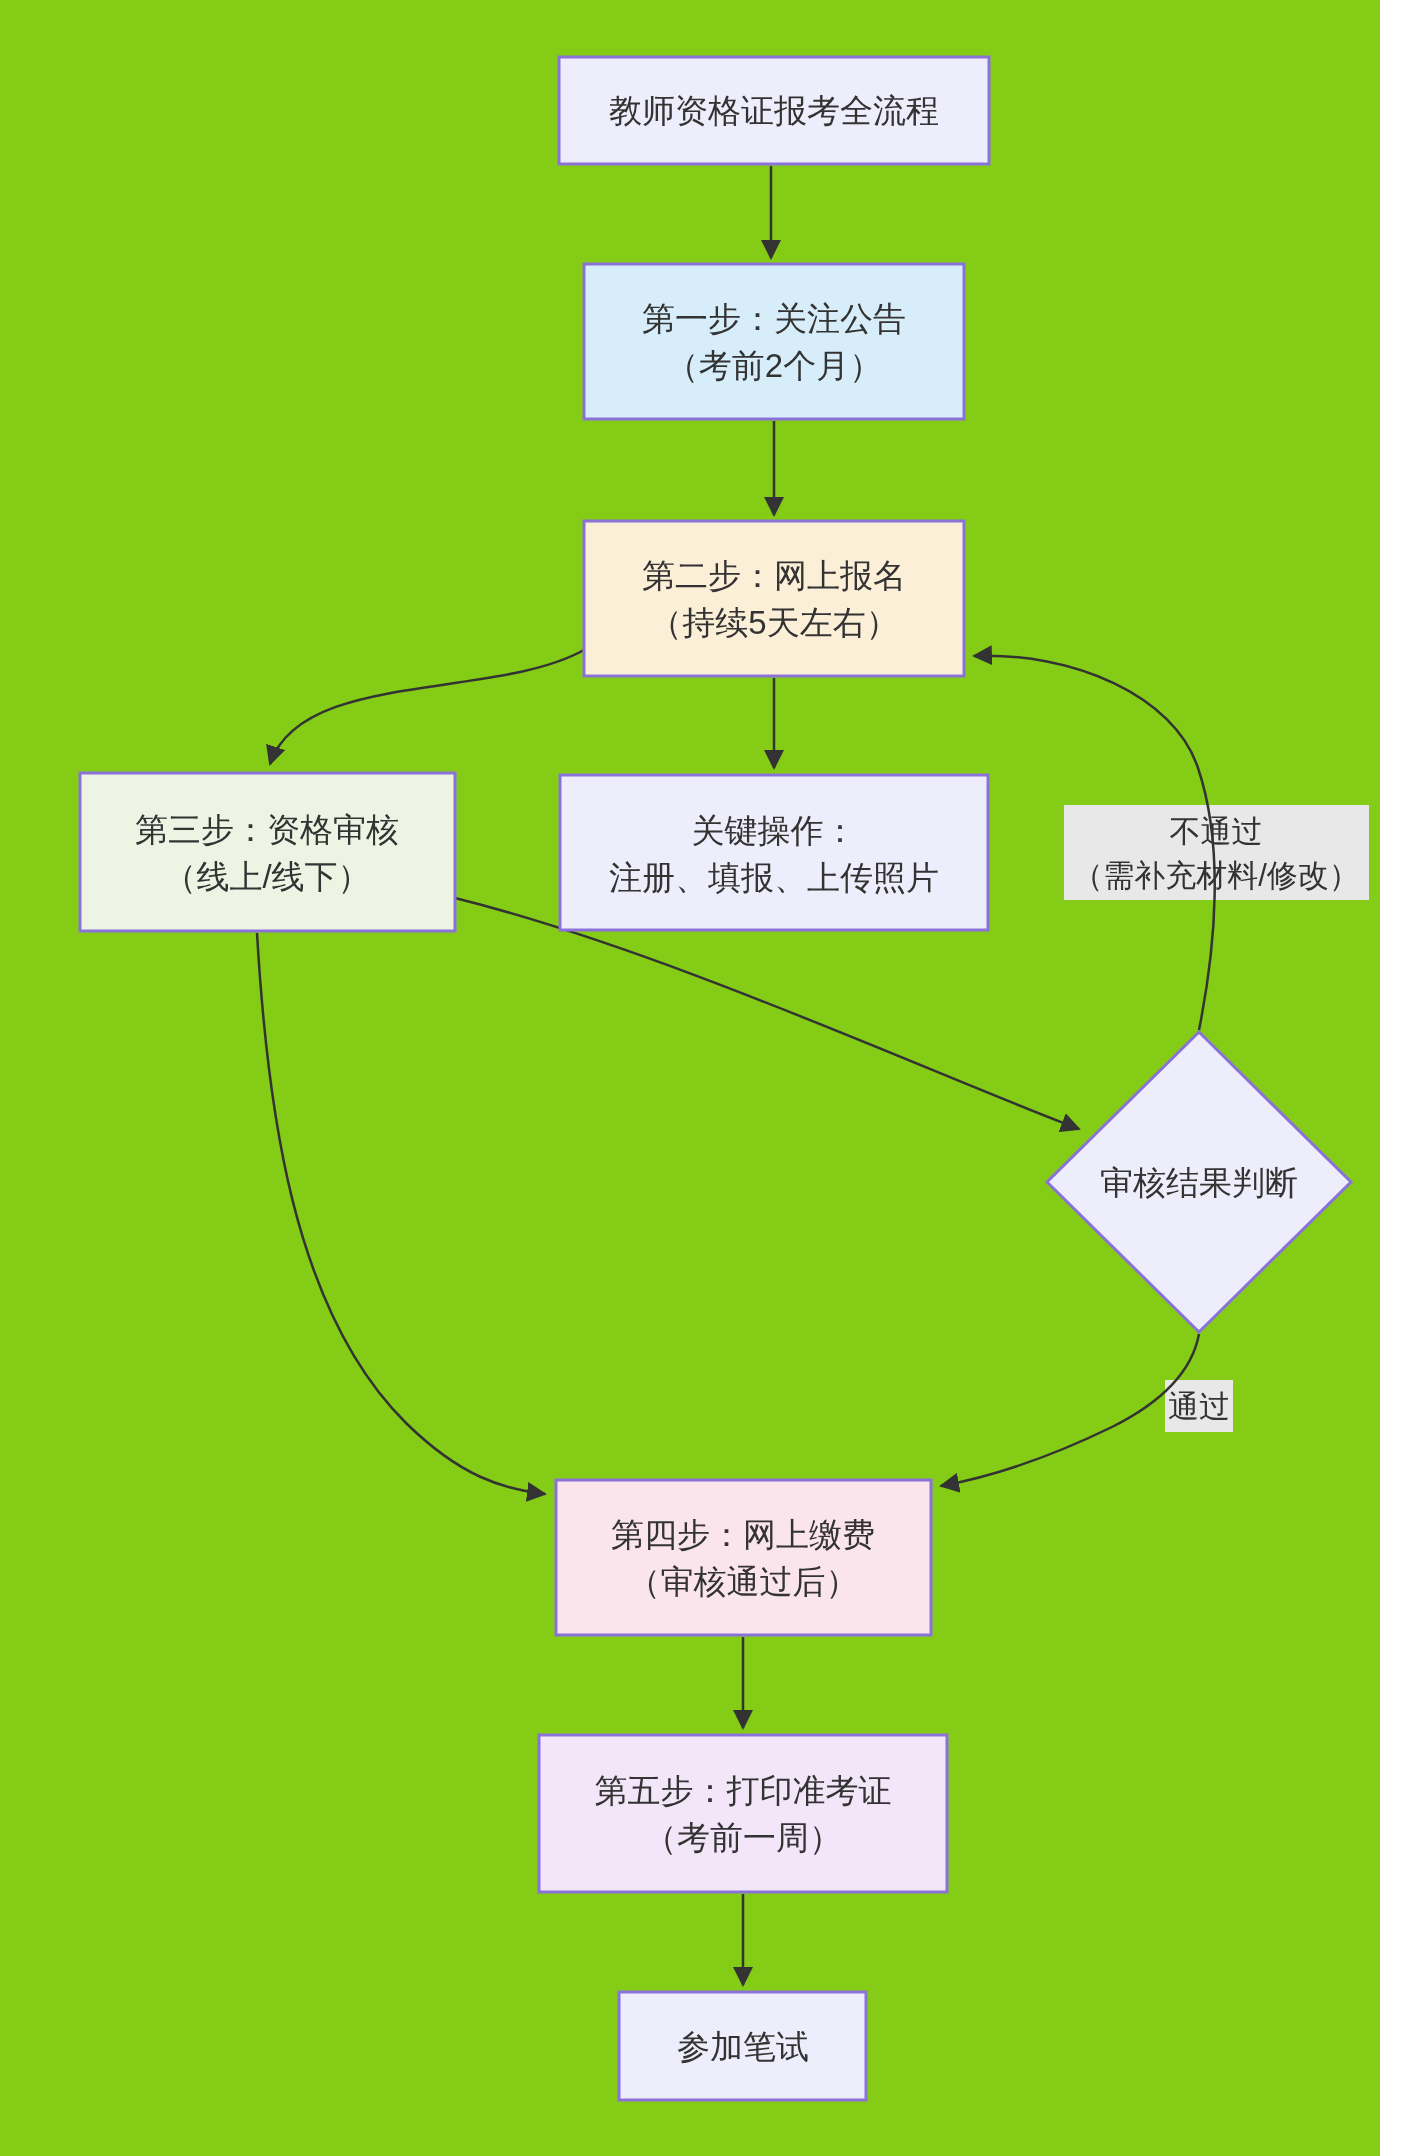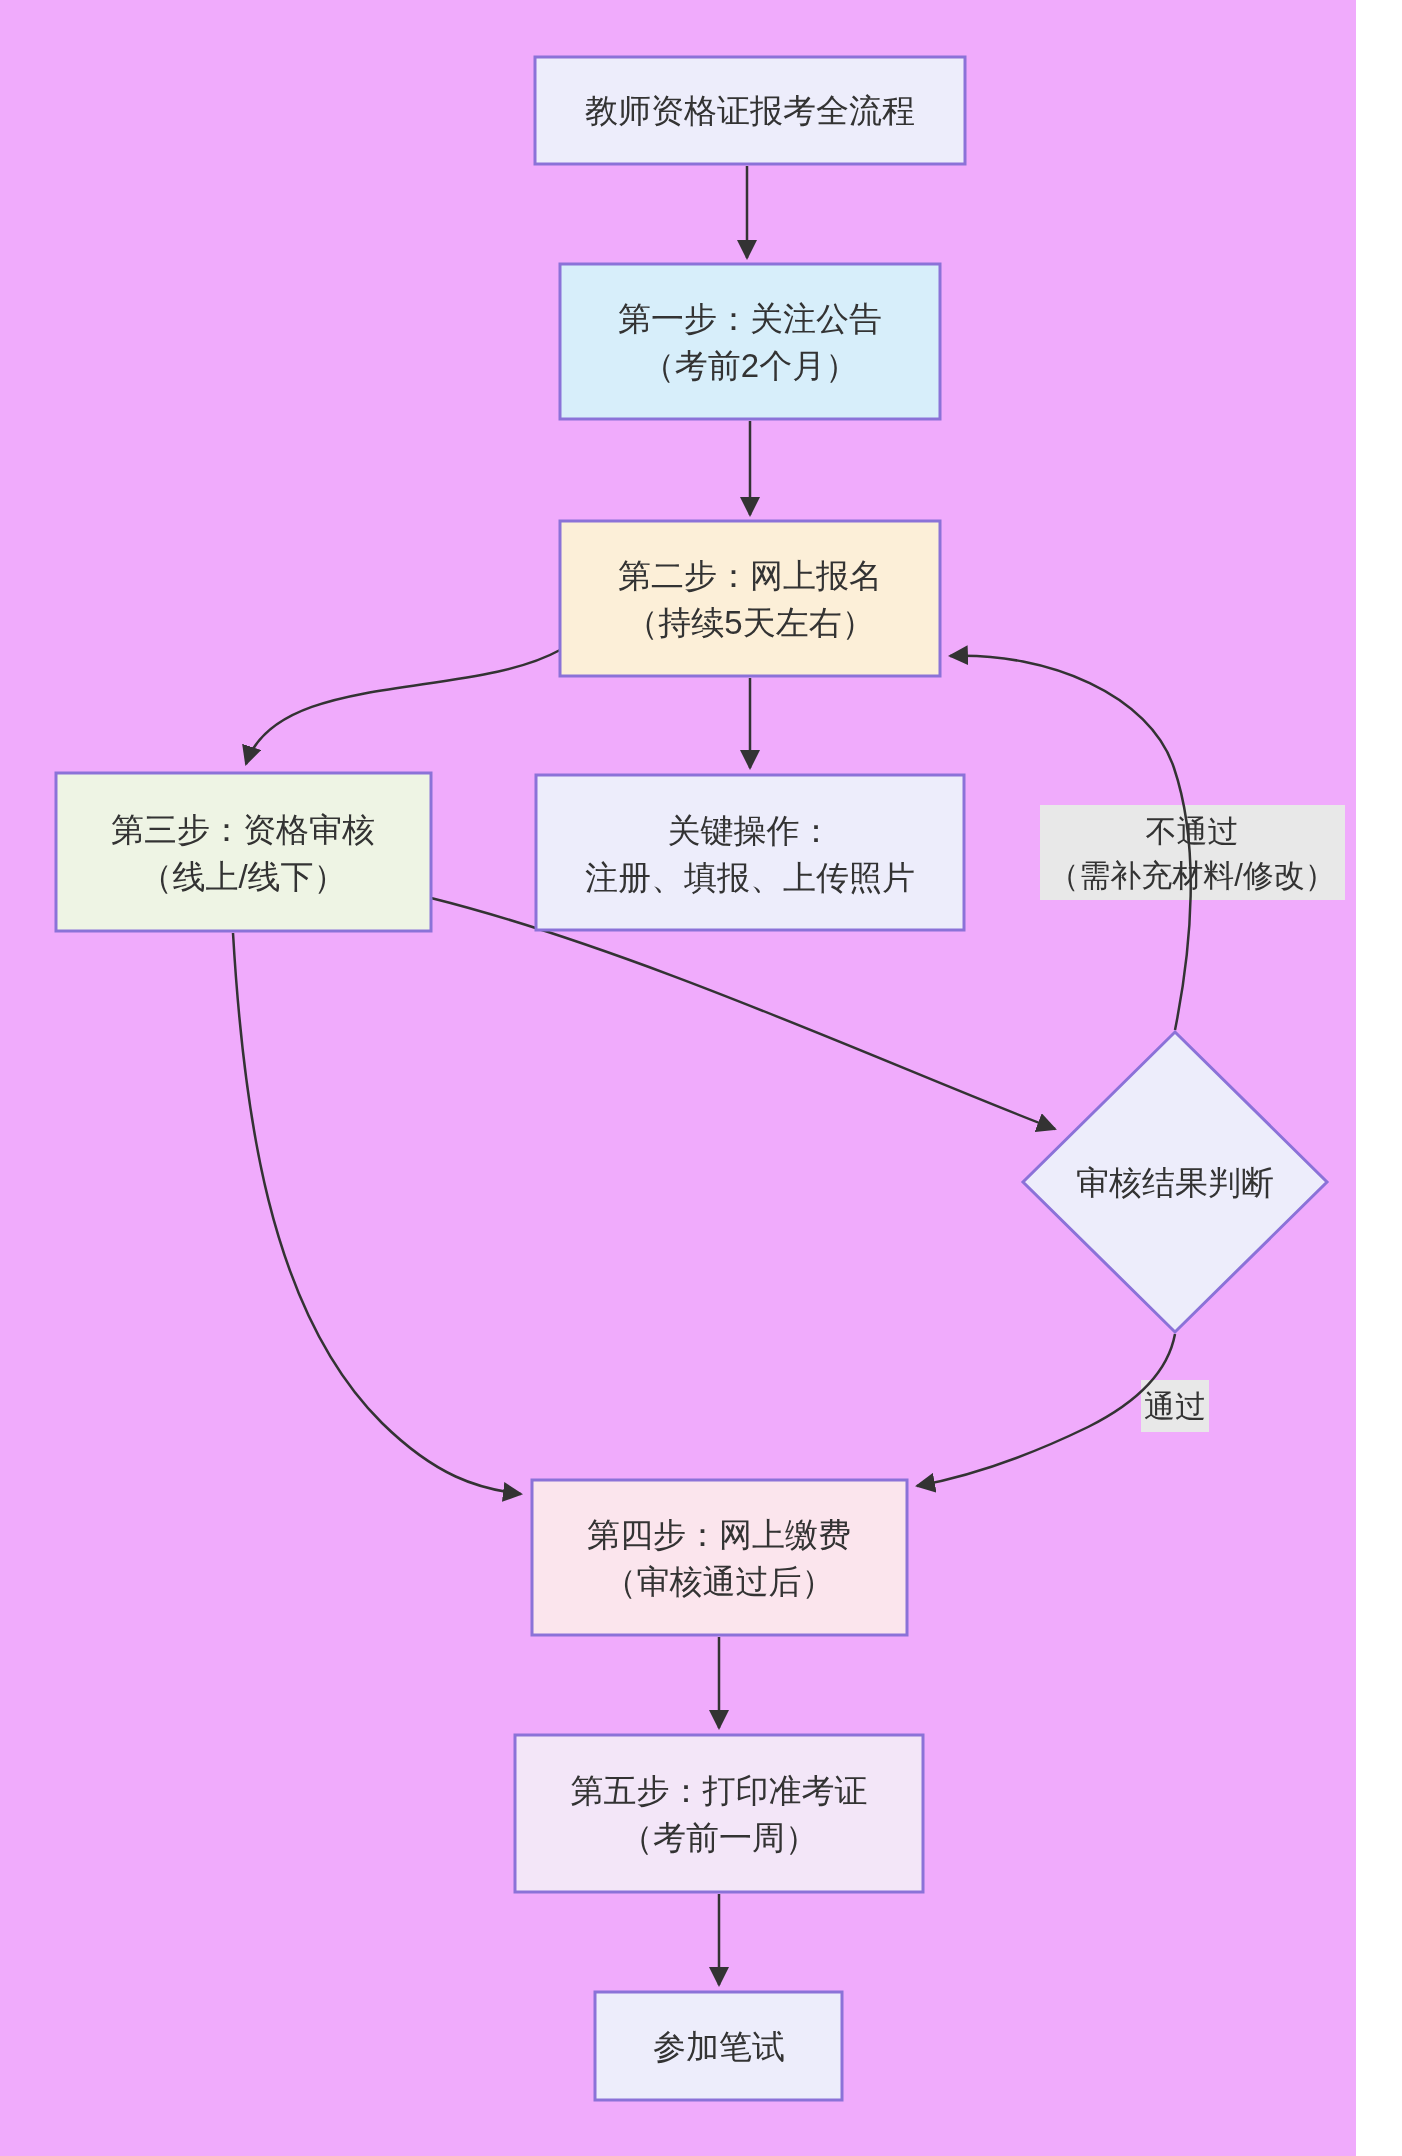--- a/index.html
+++ b/index.html
@@ -3,22 +3,23 @@
 <meta charset="utf-8">
 <style>
   html, body {
     margin: 0;
     padding: 0;
     background: #ffffff;
   }
   .canvas-wrap {
     width: 1356px;
     height: 2156px;
-    background: #f0abfc;
+    background: #84cc16;
     position: relative;
+    padding-left: 24px;
   }
   svg {
     display: block;
     font-family: "Liberation Sans", sans-serif;
   }
   .node-rect {
     stroke: #8b72d8;
     stroke-width: 3;
   }
   .node-text {

